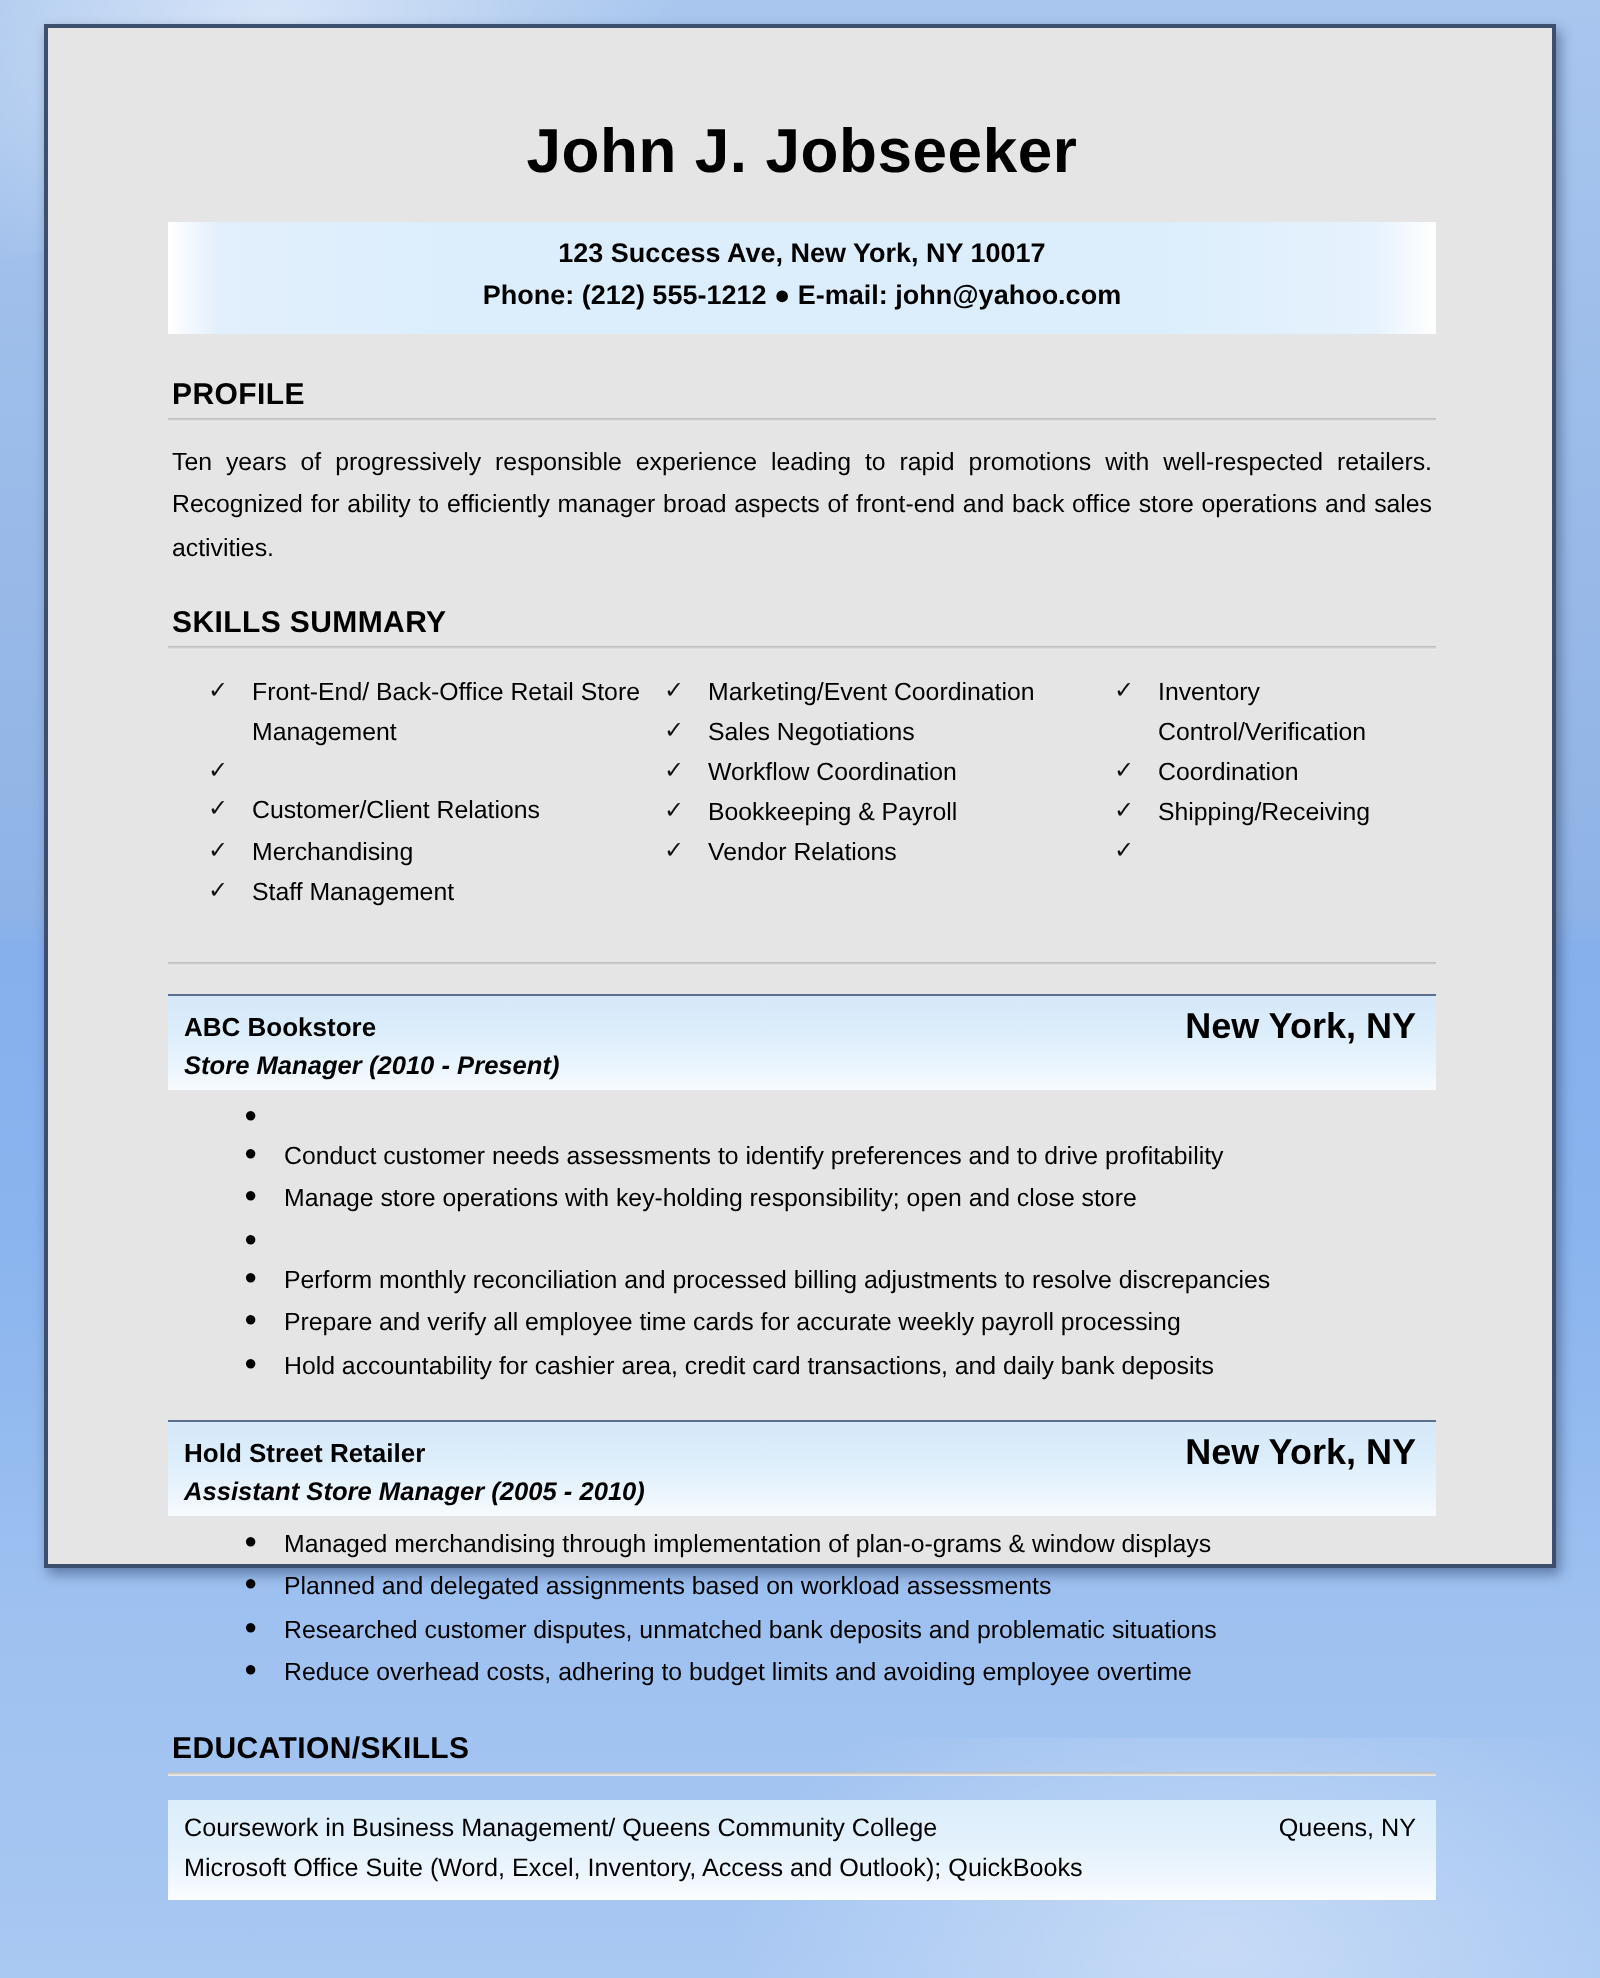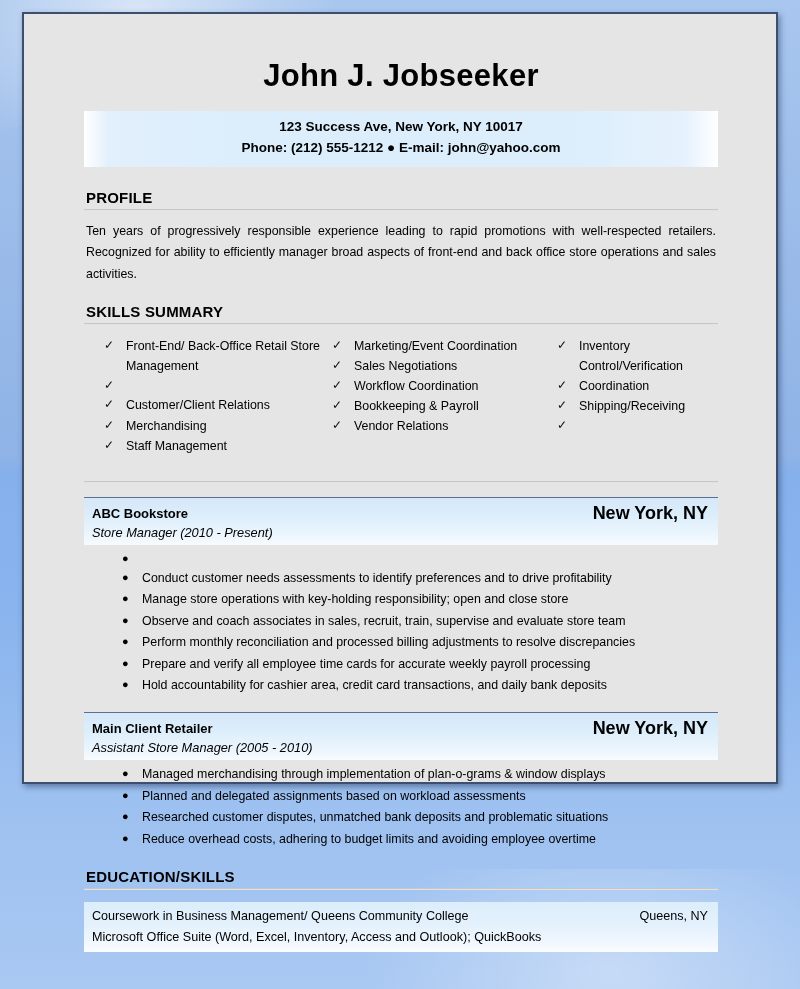--- a/index.html
+++ b/index.html
@@ -159,21 +159,21 @@
     color: #000;
   }
   .job-location {
     font-size: 18px;
     font-weight: bold;
     color: #000;
   }
   .job-title {
     font-size: 12.8px;
     font-style: italic;
-    font-weight: normal;
+    font-weight: bold;
     color: #000;
     margin-top: 1px;
   }
 
   .bullets {
     padding: 4px 0 0 38px;
   }
   .bullet {
     display: flex;
     align-items: flex-start;
@@ -326,41 +326,40 @@
     <div class="bullet">
       <span class="bullet-dot">●</span>
       <span>Conduct customer needs assessments to identify preferences and to drive profitability</span>
     </div>
     <div class="bullet">
       <span class="bullet-dot">●</span>
       <span>Manage store operations with key-holding responsibility;  open and close store</span>
     </div>
     <div class="bullet">
       <span class="bullet-dot">●</span>
-      <span>Observe and coach associates in sales, recruit, train, supervise and evaluate store team</span>
     </div>
     <div class="bullet">
       <span class="bullet-dot">●</span>
       <span>Perform monthly reconciliation and processed billing adjustments to resolve discrepancies</span>
     </div>
     <div class="bullet">
       <span class="bullet-dot">●</span>
       <span>Prepare and verify all employee time cards for accurate weekly payroll processing</span>
     </div>
     <div class="bullet">
       <span class="bullet-dot">●</span>
       <span>Hold accountability for cashier area, credit card transactions, and daily bank deposits</span>
     </div>
   </div>
 
   <div class="sp-16"></div>
 
   <div class="job-band">
     <div class="job-row">
-      <span class="job-company">Main Client Retailer</span>
+      <span class="job-company">Hold Street Retailer</span>
       <span class="job-location">New York, NY</span>
     </div>
     <div class="job-title">Assistant Store Manager (2005  - 2010)</div>
   </div>
   <div class="bullets">
     <div class="bullet">
       <span class="bullet-dot">●</span>
       <span>Managed merchandising through implementation of plan-o-grams &amp; window displays</span>
     </div>
     <div class="bullet">

